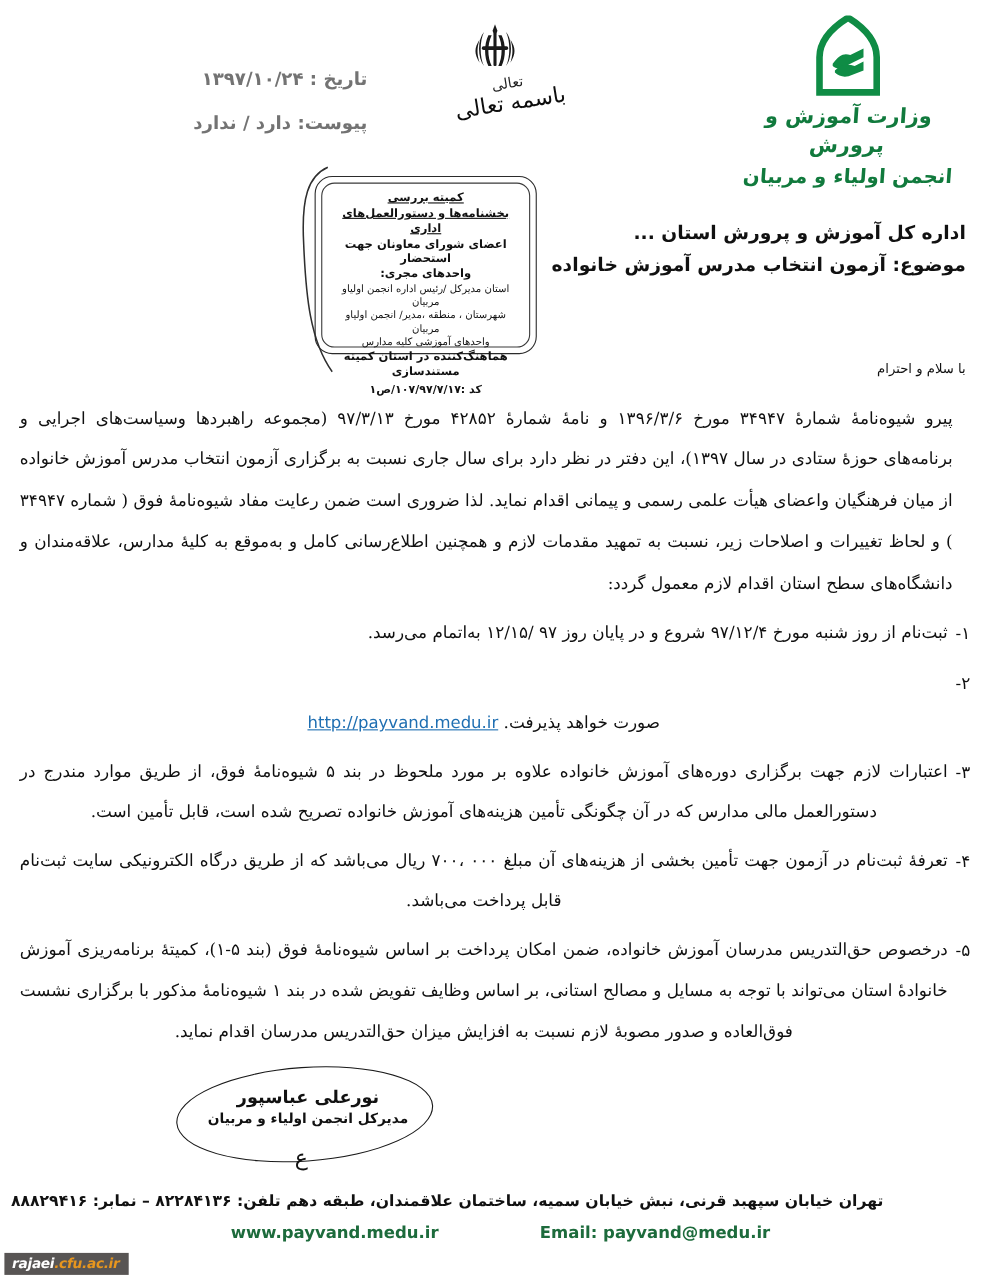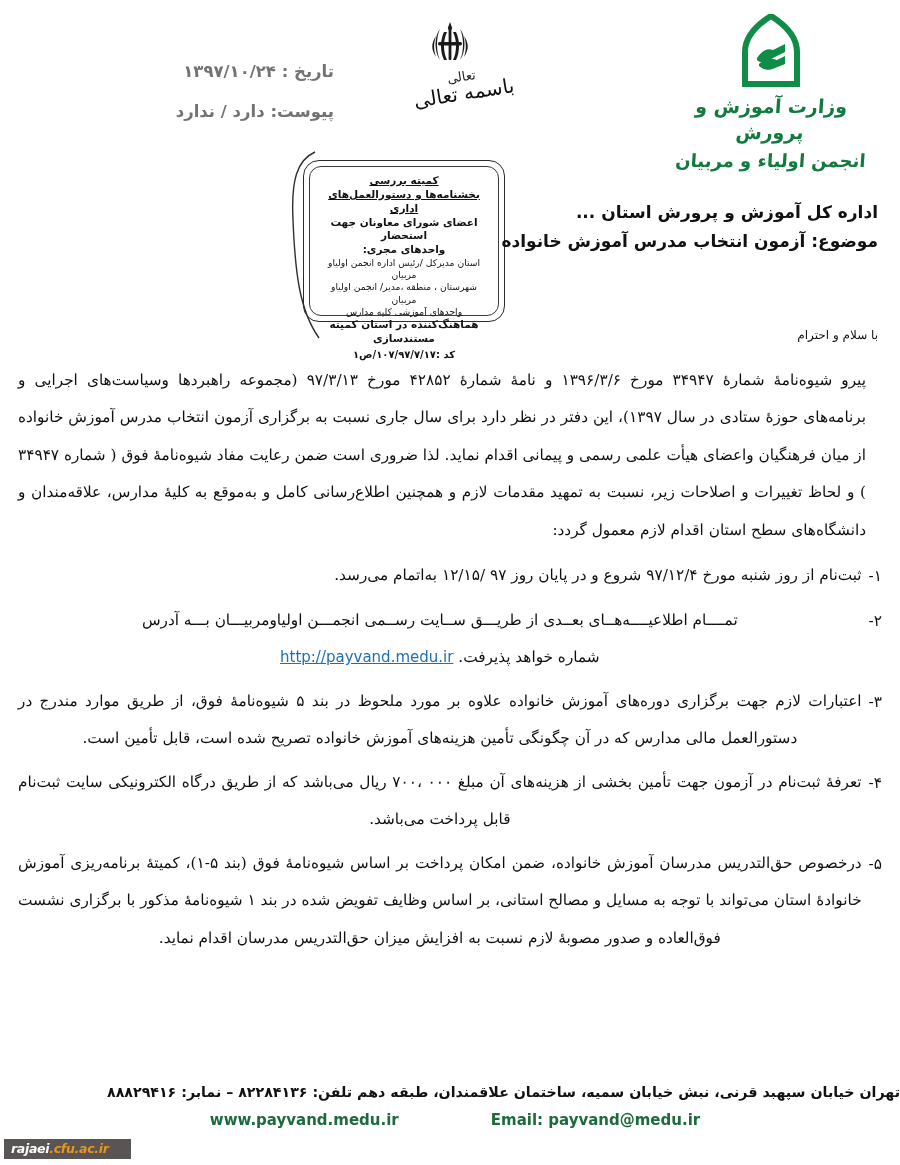--- a/index.html
+++ b/index.html
@@ -52,21 +52,21 @@
   }
   .meta-row{
     font-size:16.5px;font-weight:bold;color:#737373;
     margin-bottom:21px;white-space:nowrap;
     direction:rtl;text-align:right;padding-right:86px;
   }
   .meta-row .mv{font-weight:bold;}
 
   
   .stamp-wrap{
-    position:absolute;top:150px;left:285px;width:228px;height:190px;
+    position:absolute;top:150px;left:268px;width:228px;height:190px;
   }
   .stamp-outer{
     position:absolute;inset:10px 8px 18px 18px;
     border:1.6px solid #2b2b2b;border-radius:16px;
   }
   .stamp-inner{
     position:absolute;inset:16px 14px 24px 24px;
     border:1.1px solid #3a3a3a;border-radius:12px;
     padding:7px 8px 6px 8px;
     box-sizing:border-box;
@@ -132,38 +132,38 @@
     padding-top:20px;z-index:2;
   }
   .sig-title{position:relative;font-size:12.5px;font-weight:bold;z-index:2;margin-top:2px;}
   .sig-mark{
     position:absolute;left:118px;top:72px;font-size:20px;
     font-family:"DejaVu Serif","Liberation Serif",serif;z-index:2;
   }
 
   
   .footer{
-    position:absolute;bottom:36px;left:10px;right:0;text-align:right;
+    position:absolute;bottom:36px;left:10px;right:0;text-align:left;
     direction:rtl;
   }
   .f-addr{
     font-size:14.2px;font-weight:bold;color:#111;margin-bottom:11px;
     white-space:nowrap;
   }
   .f-links{
     display:flex;justify-content:center;gap:92px;direction:ltr;
   }
   .f-link{
     color:#1d6b3c;font-size:15px;font-weight:bold;
     font-family:"DejaVu Sans","Liberation Sans",sans-serif;
   }
 
   .wm{
     position:absolute;left:4px;bottom:6px;
-    background:#585554;padding:2px 22px 3px 7px;
+    background:#585554;padding:2px 8px 3px 7px;
     font-size:12.5px;font-weight:bold;font-style:italic;
     font-family:"DejaVu Sans","Liberation Sans",sans-serif;
     letter-spacing:-0.3px;
   }
   .wm .w1{color:#ffffff;}
   .wm .w2{color:#e8961e;}
 </style>
 </head>
 <body>
 
@@ -245,23 +245,22 @@
     <ul class="items">
 
       <li class="item">
         <span class="item-num">۱-</span>
         <span class="item-txt ta-right">ثبت‌نام از روز شنبه مورخ ۹۷/۱۲/۴ شروع و در پایان روز ۹۷ /۱۲/۱۵ به‌اتمام می‌رسد.</span>
       </li>
 
       <li class="item">
         <span class="item-num">۲-</span>
         <span class="item-txt">
-          <span class="just-spread">تمــــام اطلاعیــــه‌هــای بعــدی از طریـــق ســایت رســمی انجمـــن اولیاومربیـــان بـــه آدرس</span>
           <br>
-          <span>شماره خواهد پذیرفت.</span>
+          <span>صورت خواهد پذیرفت.</span>
           <a class="lnk" href="#">http://payvand.medu.ir</a>
         </span>
       </li>
 
       <li class="item">
         <span class="item-num">۳-</span>
         <span class="item-txt">اعتبارات لازم جهت برگزاری دوره‌های آموزش خانواده علاوه بر مورد ملحوظ در بند ۵ شیوه‌نامهٔ فوق، از طریق موارد مندرج در دستورالعمل مالی مدارس که در آن چگونگی تأمین هزینه‌های آموزش خانواده تصریح شده است، قابل تأمین است.</span>
       </li>
 
       <li class="item">
@@ -270,20 +269,26 @@
       </li>
 
       <li class="item">
         <span class="item-num">۵-</span>
         <span class="item-txt">درخصوص حق‌التدریس مدرسان آموزش خانواده، ضمن امکان پرداخت بر اساس شیوه‌نامهٔ فوق (بند ۵-۱)، کمیتهٔ برنامه‌ریزی آموزش خانوادهٔ استان می‌تواند با توجه به مسایل و مصالح استانی، بر اساس وظایف تفویض شده در بند ۱ شیوه‌نامهٔ مذکور با برگزاری نشست فوق‌العاده و صدور مصوبهٔ لازم نسبت به افزایش میزان حق‌التدریس مدرسان اقدام نماید.</span>
       </li>
 
     </ul>
   </div>
 
+  <div class="sig">
+    <div class="sig-oval"></div>
+    <div class="sig-name">نورعلی عباسپور</div>
+    <div class="sig-title">مدیرکل انجمن اولیاء و مربیان</div>
+    <div class="sig-mark">ع</div>
+  </div>
 
   <div class="footer">
     <div class="f-addr">تهران خیابان سپهبد قرنی، نبش خیابان سمیه، ساختمان علاقمندان، طبقه دهم   تلفن: ۸۲۲۸۴۱۳۶  –  نمابر: ۸۸۸۲۹۴۱۶</div>
     <div class="f-links">
       <span class="f-link">www.payvand.medu.ir</span>
       <span class="f-link">Email: payvand@medu.ir</span>
     </div>
   </div>
 
   <div class="wm">

